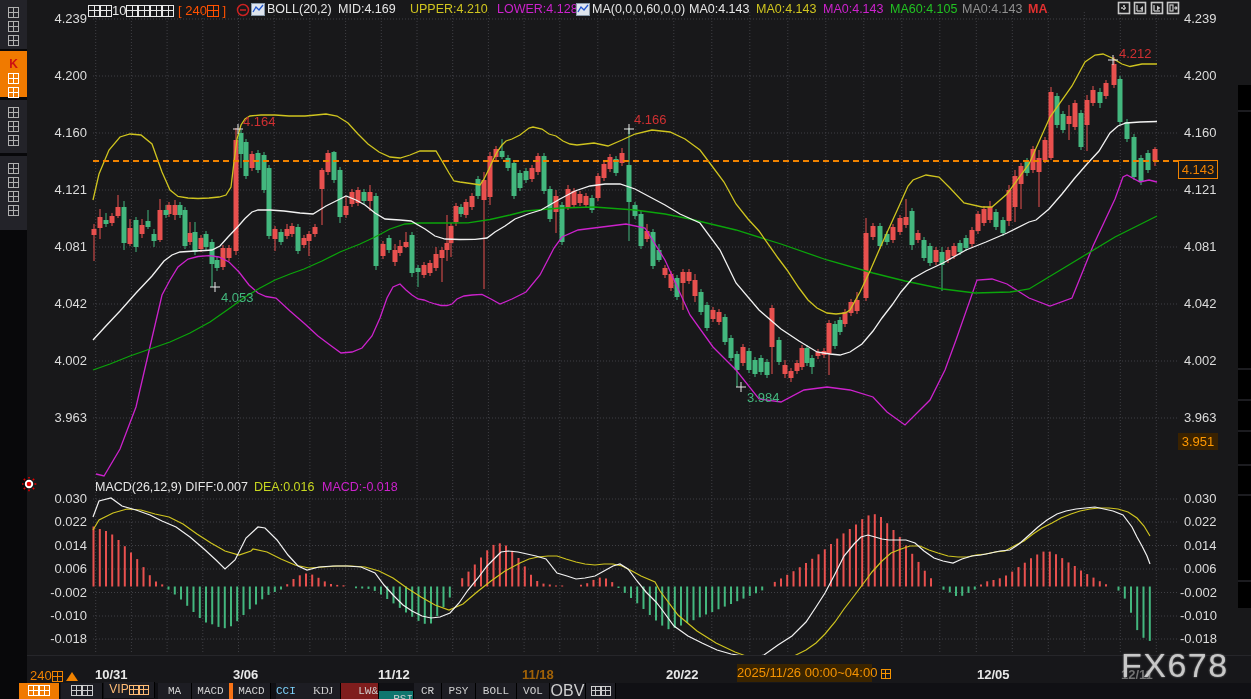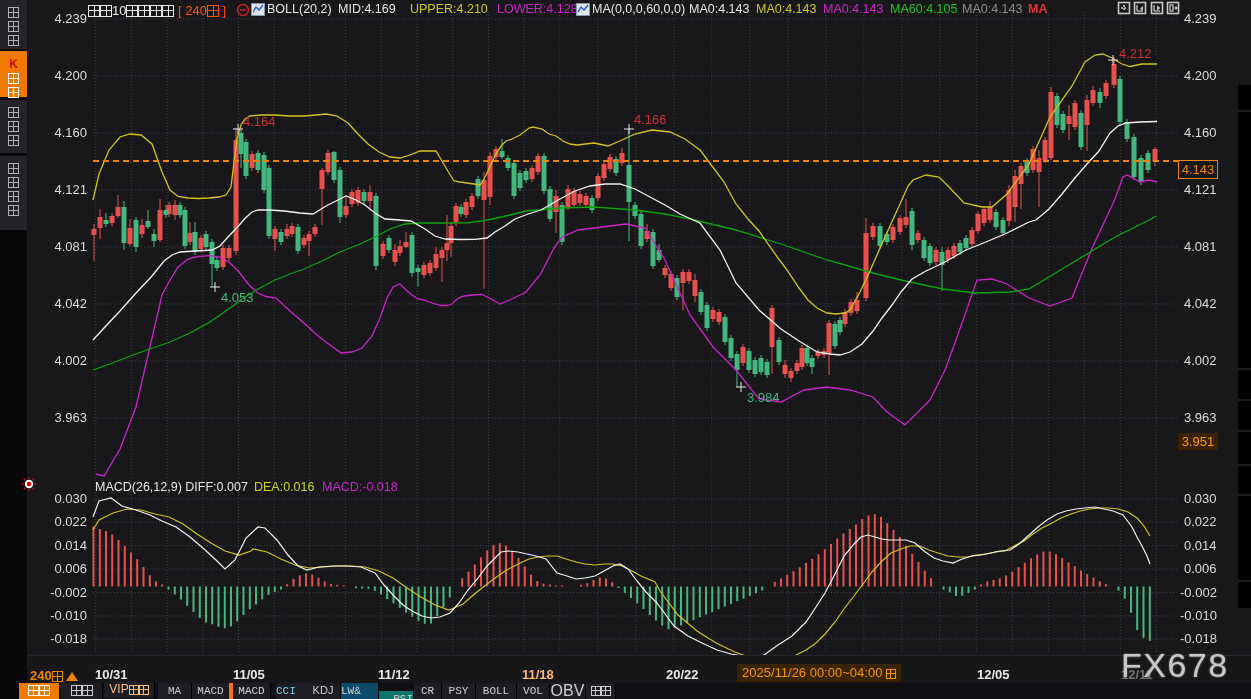--- a/index.html
+++ b/index.html
@@ -724,38 +724,38 @@
   </svg>
 <svg class="abs" style="left:1166px;top:1px" width="14" height="14">
     <rect x="1.5" y="1.5" width="11" height="11" fill="none" stroke="#c8c8c8" stroke-width="1.6"></rect>
     <rect x="4" y="4" width="3" height="6" fill="none" stroke="#c8c8c8" stroke-width="1.2"></rect>
     <path d="M8,7 L11,7 M9.5,5.5 L11,7 L9.5,8.5" stroke="#c8c8c8" stroke-width="1.2" fill="none"></path>
   </svg>
 <div class="abs" style="left:1178px;top:160px;width:40px;height:19px;border:1px solid #f08200;color:#f08200;font-size:13px;line-height:17px;text-align:center;background:#18181a">4.143</div>
 <div class="abs" style="left:1178px;top:433px;width:40px;height:17px;background:#3a2200;color:#ff9900;font-size:13px;line-height:17px;text-align:center">3.951</div>
 <div class="abs" style="left:27px;top:655px;width:1224px;height:1px;background:#26262a"></div>
 <div class="abs" style="left:27px;top:656px;width:1224px;height:27px;background:#17171a"></div>
-<div class="abs" style="left:30px;top:668px;color:#f08200;font-size:13px;font-weight:bold;white-space:nowrap">240<span style="color:#f08200"><span class="cjk c11"></span></span>&nbsp;<span style="display:inline-block;width:0;height:0;border-left:6px solid transparent;border-right:6px solid transparent;border-bottom:9px solid #f08200;vertical-align:middle"></span></div>
+<div class="abs" style="left:30px;top:668px;color:#f08200;font-size:13px;font-weight:normal;white-space:nowrap">240<span style="color:#f08200"><span class="cjk c11"></span></span>&nbsp;<span style="display:inline-block;width:0;height:0;border-left:6px solid transparent;border-right:6px solid transparent;border-bottom:9px solid #f08200;vertical-align:middle"></span></div>
 <div class="abs" style="left:95px;top:667px;color:#e8e8e8;font-size:13px;font-weight:bold">10/31</div>
-<div class="abs" style="left:233px;top:667px;color:#e8e8e8;font-size:13px;font-weight:bold">11/05</div>
+<div class="abs" style="left:233px;top:667px;color:#e8e8e8;font-size:13px;font-weight:bold">3/06</div>
 <div class="abs" style="left:378px;top:667px;color:#e8e8e8;font-size:13px;font-weight:bold">11/12</div>
-<div class="abs" style="left:522px;top:667px;color:#fdba74;font-size:13px;font-weight:bold">11/18</div>
+<div class="abs" style="left:522px;top:667px;color:#a16207;font-size:13px;font-weight:bold">11/18</div>
 <div class="abs" style="left:666px;top:667px;color:#e8e8e8;font-size:13px;font-weight:bold">20/22</div>
 <div class="abs" style="left:977px;top:667px;color:#e8e8e8;font-size:13px;font-weight:bold">12/05</div>
 <div class="abs" style="left:1121px;top:667px;color:#737373;font-size:13px;font-weight:bold">12/11</div>
-<div class="abs" style="left:737px;top:664px;width:164px;height:18px;background:#3a2400;color:#f59300;font-size:13px;line-height:18px;text-align:center;white-space:nowrap">2025/11/26 00:00~04:00 <span class="cjk c10"></span></div>
+<div class="abs" style="left:737px;top:664px;width:135px;height:18px;background:#3a2400;color:#f59300;font-size:13px;line-height:18px;text-align:center;white-space:nowrap">2025/11/26 00:00~04:00 <span class="cjk c10"></span></div>
 <div class="abs" style="left:20px;top:683px;width:1231px;height:16px;background:#101014"></div>
 <div class="abs" style="left:19px;top:683px;width:41px;height:16px;background:#f07a00;color:#ffffff;font-size:12px;line-height:15px;text-align:center;border-right:1px solid #000"><span class="cjk c11"></span><span class="cjk c11"></span></div>
 <div class="abs" style="left:61px;top:683px;width:42px;height:16px;background:#1d1d23;color:#cccccc;font-size:12px;line-height:15px;text-align:center;border-right:1px solid #000"><span class="cjk c11"></span><span class="cjk c11"></span></div>
 <div class="abs" style="left:104px;top:682px;width:51px;height:16px;background:#1d1d23;color:#fdba74;font-size:12px;line-height:15px;text-align:center;border-right:1px solid #000"><span style="vertical-align:middle">VIP</span><span class="cjk c10"></span><span class="cjk c10"></span></div>
 <div class="abs" style="left:158px;top:683px;width:34px;height:16px;background:#1d1d23;color:#d0d0d0;font-size:12px;line-height:15px;text-align:center;border-right:1px solid #000"><span style="font-family:'Liberation Mono',monospace;font-size:11px">MA</span></div>
 <div class="abs" style="left:192px;top:683px;width:41px;height:16px;background:#1d1d23;color:#d0d0d0;font-size:12px;line-height:15px;text-align:center;border-right:4px solid #f97316"><span style="font-family:'Liberation Mono',monospace;font-size:11px">MACD</span></div>
 <div class="abs" style="left:233px;top:683px;width:38px;height:16px;background:#1d1d23;color:#d0d0d0;font-size:12px;line-height:15px;text-align:center;border-right:1px solid #000"><span style="font-family:'Liberation Mono',monospace;font-size:11px">MACD</span></div>
 <div class="abs" style="left:276px;top:683px;width:35px;height:16px;background:#1d1d23;color:#7dd3fc;font-size:12px;line-height:15px;text-align:left;border-right:1px solid #000"><span style="font-family:'Liberation Mono',monospace;font-size:11px">CCI</span></div>
-<div class="abs" style="left:306px;top:683px;width:35px;height:16px;background:#1d1d23;color:#d0d0d0;font-size:12px;line-height:15px;text-align:center;border-right:1px solid #000"><span style="font-family:Liberation Sans, sans-serif;font-size:11px">KDJ</span></div>
-<div class="abs" style="left:341px;top:683px;width:38px;height:16px;background:#0c4a6e;color:#d0d0d0;font-size:12px;line-height:15px;text-align:left;border-right:1px solid #000"><span style="font-family:'Liberation Mono',monospace;font-size:11px">LW&amp;</span></div>
+<div class="abs" style="left:306px;top:683px;width:35px;height:16px;background:#1d1d23;color:#d0d0d0;font-size:12px;line-height:15px;text-align:center;border-right:1px solid #000"><span style="font-family:Liberation Serif, serif;font-size:11px">KDJ</span></div>
+<div class="abs" style="left:341px;top:683px;width:38px;height:16px;background:#7f1d1d;color:#d0d0d0;font-size:12px;line-height:15px;text-align:right;border-right:1px solid #000"><span style="font-family:'Liberation Mono',monospace;font-size:11px">LW&amp;</span></div>
 <div class="abs" style="left:379px;top:691px;width:35px;height:16px;background:#0f766e;color:#d0d0d0;font-size:12px;line-height:15px;text-align:right;border-right:1px solid #000"><span style="font-family:'Liberation Mono',monospace;font-size:11px">RSI</span></div>
 <div class="abs" style="left:414px;top:683px;width:28px;height:16px;background:#1d1d23;color:#d0d0d0;font-size:12px;line-height:15px;text-align:center;border-right:1px solid #000"><span style="font-family:'Liberation Mono',monospace;font-size:11px">CR</span></div>
 <div class="abs" style="left:442px;top:683px;width:34px;height:16px;background:#1d1d23;color:#d0d0d0;font-size:12px;line-height:15px;text-align:center;border-right:1px solid #000"><span style="font-family:'Liberation Mono',monospace;font-size:11px">PSY</span></div>
 <div class="abs" style="left:476px;top:683px;width:41px;height:16px;background:#1d1d23;color:#d0d0d0;font-size:12px;line-height:15px;text-align:center;border-right:1px solid #000"><span style="font-family:'Liberation Mono',monospace;font-size:11px">BOLL</span></div>
 <div class="abs" style="left:517px;top:683px;width:33px;height:16px;background:#1d1d23;color:#d0d0d0;font-size:12px;line-height:15px;text-align:center;border-right:1px solid #000"><span style="font-family:'Liberation Mono',monospace;font-size:11px">VOL</span></div>
 <div class="abs" style="left:550px;top:683px;width:36px;height:16px;background:#1d1d23;color:#d0d0d0;font-size:12px;line-height:15px;text-align:center;border-right:1px solid #000"><span style="font-family:Liberation Sans, sans-serif;font-size:16px">OBV</span></div>
 <div class="abs" style="left:586px;top:683px;width:30px;height:16px;background:#1d1d23;color:#cccccc;font-size:12px;line-height:15px;text-align:center;border-right:1px solid #000"><span class="cjk c10"></span><span class="cjk c10"></span></div>
 <div class="abs" style="left:1121px;top:646px;color:#c8c8c8;font-size:34px;letter-spacing:1.5px;text-shadow:0 0 2px rgba(180,180,180,.8)">FX678</div>
 </body></html>

